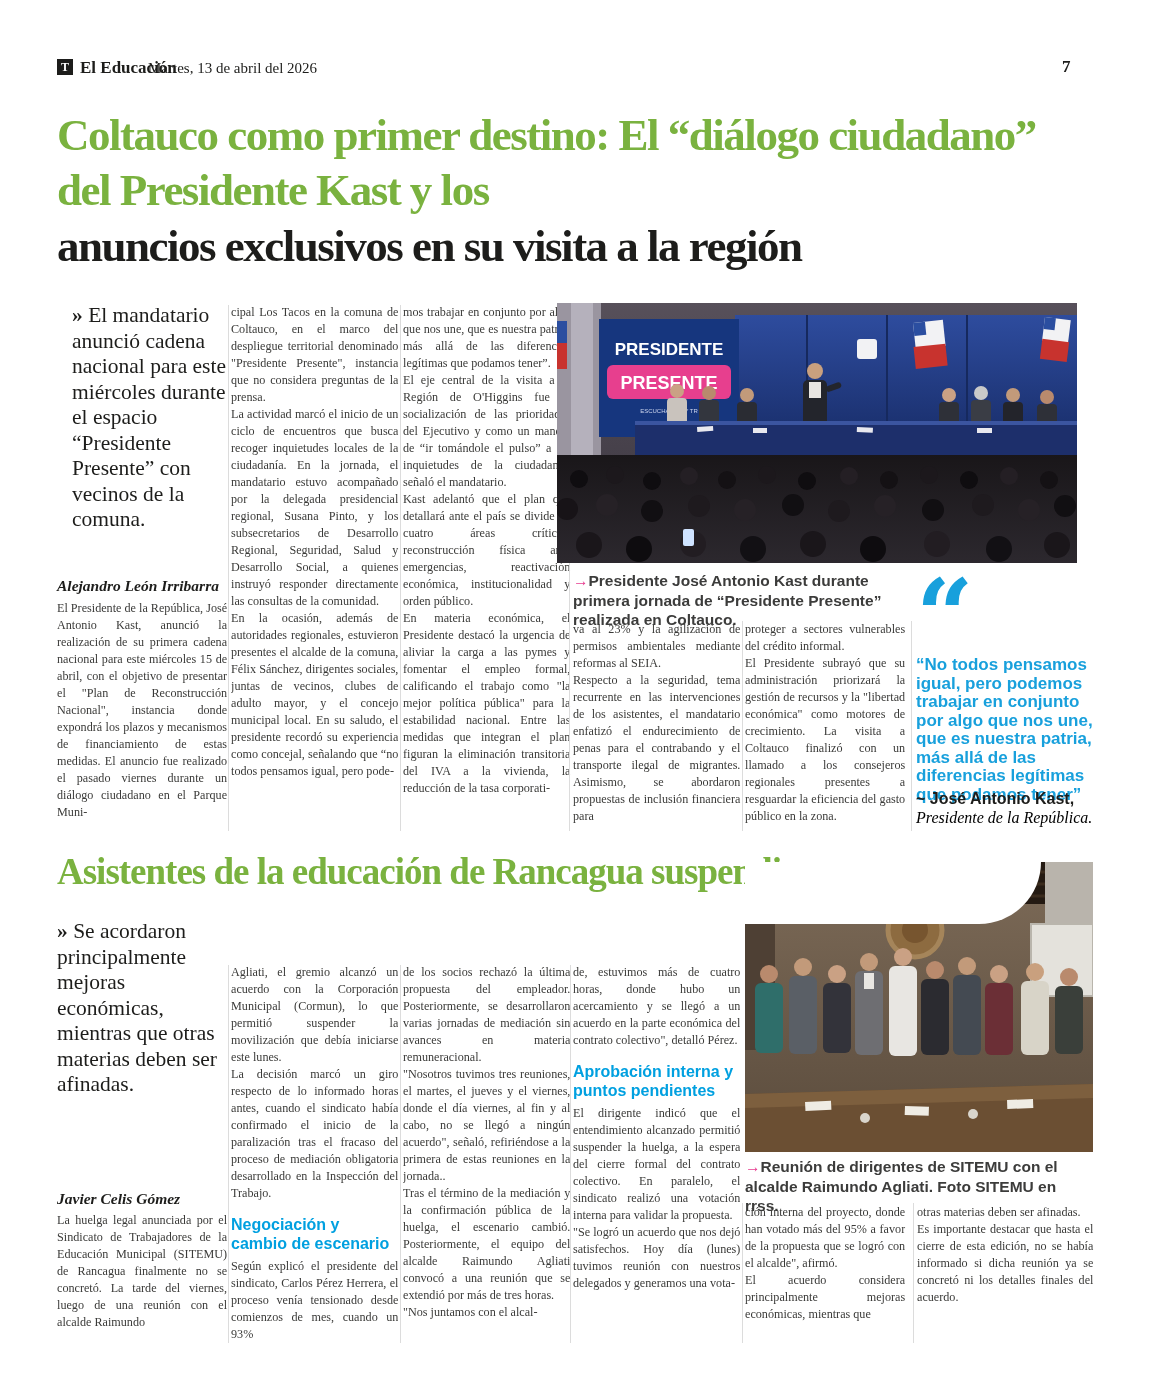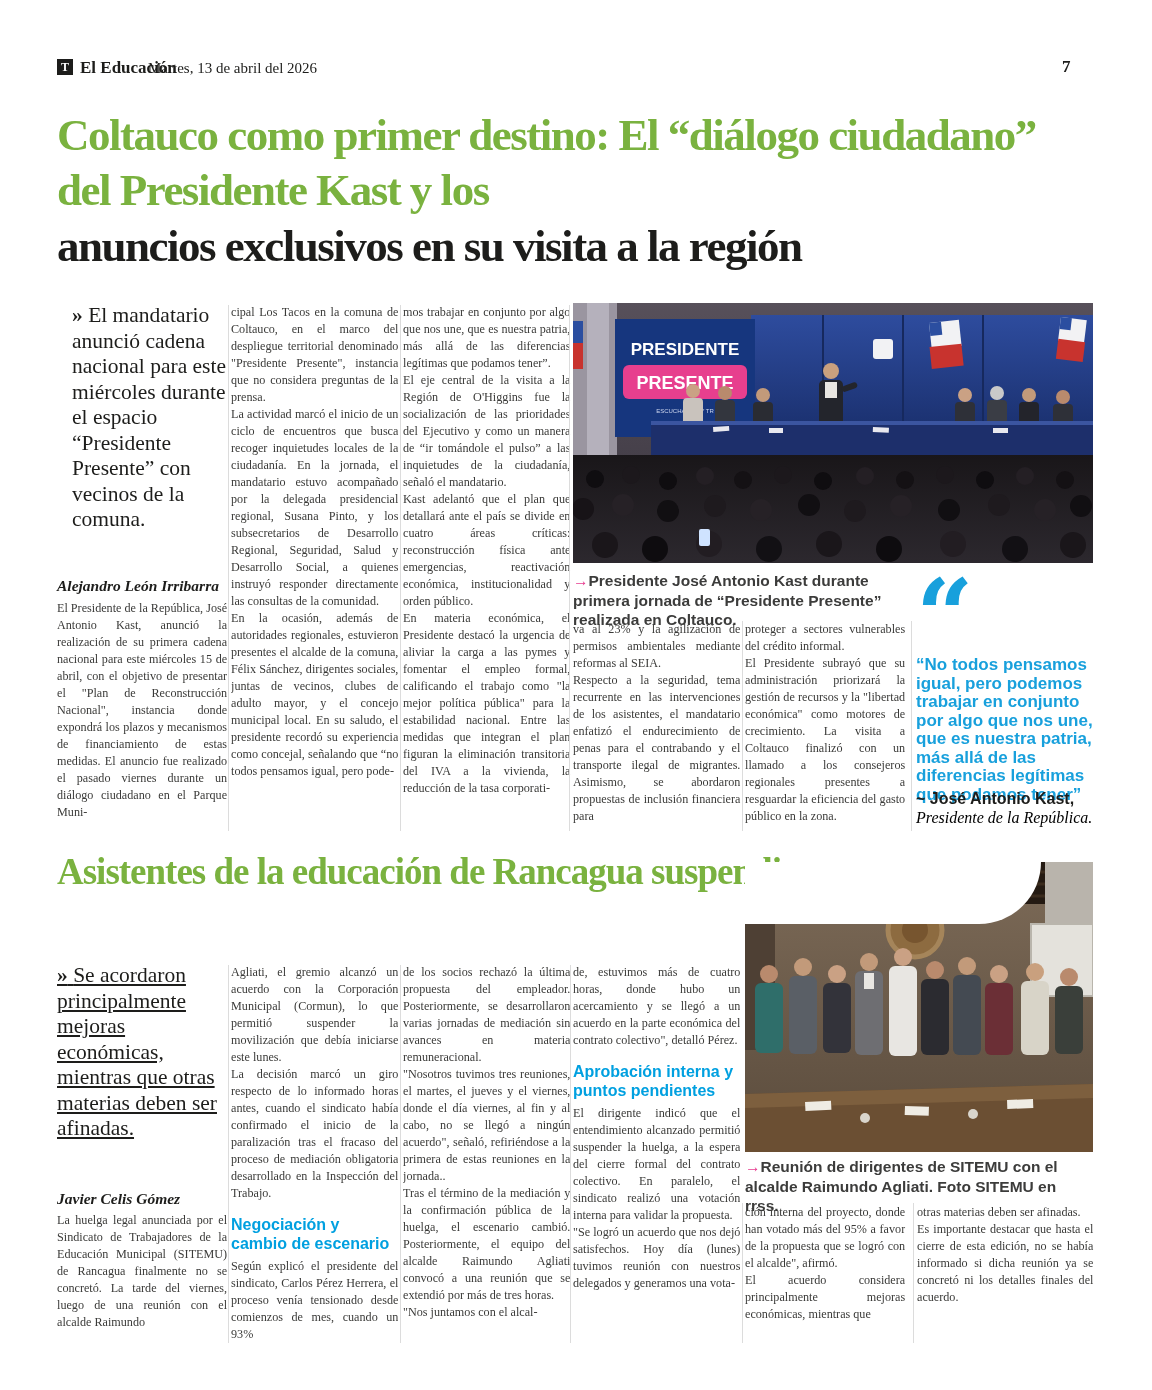--- a/index.html
+++ b/index.html
@@ -62,21 +62,21 @@
 El eje central de la visita a la Región de O'Higgins fue la socialización de las prioridades del Ejecutivo y como un manera de “ir tomándole el pulso” a las inquietudes de la ciudadanía, señaló el mandatario.
 Kast adelantó que el plan que detallará ante el país se divide en cuatro áreas críticas: reconstrucción física ante emergencias, reactivación económica, institucionalidad y orden público.
 En materia económica, el Presidente destacó la urgencia de aliviar la carga a las pymes y fomentar el empleo formal, calificando el trabajo como "la mejor política pública" para la estabilidad nacional. Entre las medidas que integran el plan figuran la eliminación transitoria del IVA a la vivienda, la reducción de la tasa corporati-</div>
 
   <div class="abs colrule" style="left:228px;top:305px;height:526px;"></div>
   <div class="abs colrule" style="left:400px;top:305px;height:526px;"></div>
   <div class="abs colrule" style="left:569px;top:305px;height:526px;"></div>
   <div class="abs colrule" style="left:742px;top:621px;height:210px;"></div>
   <div class="abs colrule" style="left:911px;top:621px;height:210px;"></div>
 
-  <div class="abs photo" style="left:573px;top:303px;width:572px;height:260px;">
+  <div class="abs photo" style="left:557px;top:303px;width:572px;height:260px;">
     <svg width="520" height="260" viewBox="0 0 520 260">
       <defs>
         <linearGradient id="gWall" x1="0" y1="0" x2="0" y2="1">
           <stop offset="0" stop-color="#57505a"></stop>
             <stop offset="1" stop-color="#3a353f"></stop>
         </linearGradient>
         <linearGradient id="gBack" x1="0" y1="0" x2="0" y2="1">
           <stop offset="0" stop-color="#2e4c9e"></stop>
             <stop offset="1" stop-color="#1b3170"></stop>
         </linearGradient>
@@ -265,21 +265,21 @@
         <rect x="160" y="244" width="24" height="9" fill="#efece4" transform="rotate(2 160 244)"></rect>
         <rect x="262" y="238" width="26" height="9" fill="#efece4" transform="rotate(-2 262 238)"></rect>
         <circle cx="120" cy="256" r="5" fill="#d9d5cc"></circle>
           <circle cx="228" cy="252" r="5" fill="#d9d5cc"></circle>
       </g>
     </svg>
   </div>
 
   <div class="abs" style="left:745px;top:862px;width:296px;height:62px;background:#fff;border-bottom-right-radius:64px;"></div>
 
-  <div class="abs lead" style="left:57px;top:963px;width:172px;text-decoration:underline;">
+  <div class="abs lead" style="left:57px;top:919px;width:172px;">
     <span class="mark">»</span>
     <span>Se acordaron principalmente mejoras económicas, mientras que otras materias deben ser afinadas.</span>
   </div>
   <div class="abs byline" style="left:57px;top:1190px;width:172px;">Javier Celis Gómez</div>
   <div class="abs body-col" style="left:57px;top:1211px;width:189px;height:132px;">La huelga legal anunciada por el Sindicato de Trabajadores de la Educación Municipal (SITEMU) de Rancagua finalmente no se concretó. La tarde del viernes, luego de una reunión con el alcalde Raimundo</div>
 
   <div class="abs" style="left:231px;top:963px;width:167px;height:382px;overflow:hidden;">
     <div class="body-col" style="width:186px;">Agliati, el gremio alcanzó un acuerdo con la Corporación Municipal (Cormun), lo que permitió suspender la movilización que debía iniciarse este lunes.
 La decisión marcó un giro respecto de lo informado horas antes, cuando el sindicato había confirmado el inicio de la paralización tras el fracaso del proceso de mediación obligatoria desarrollado en la Inspección del Trabajo.</div>
     <div class="subhead" style="width:167px;">Negociación y cambio de escenario</div>

